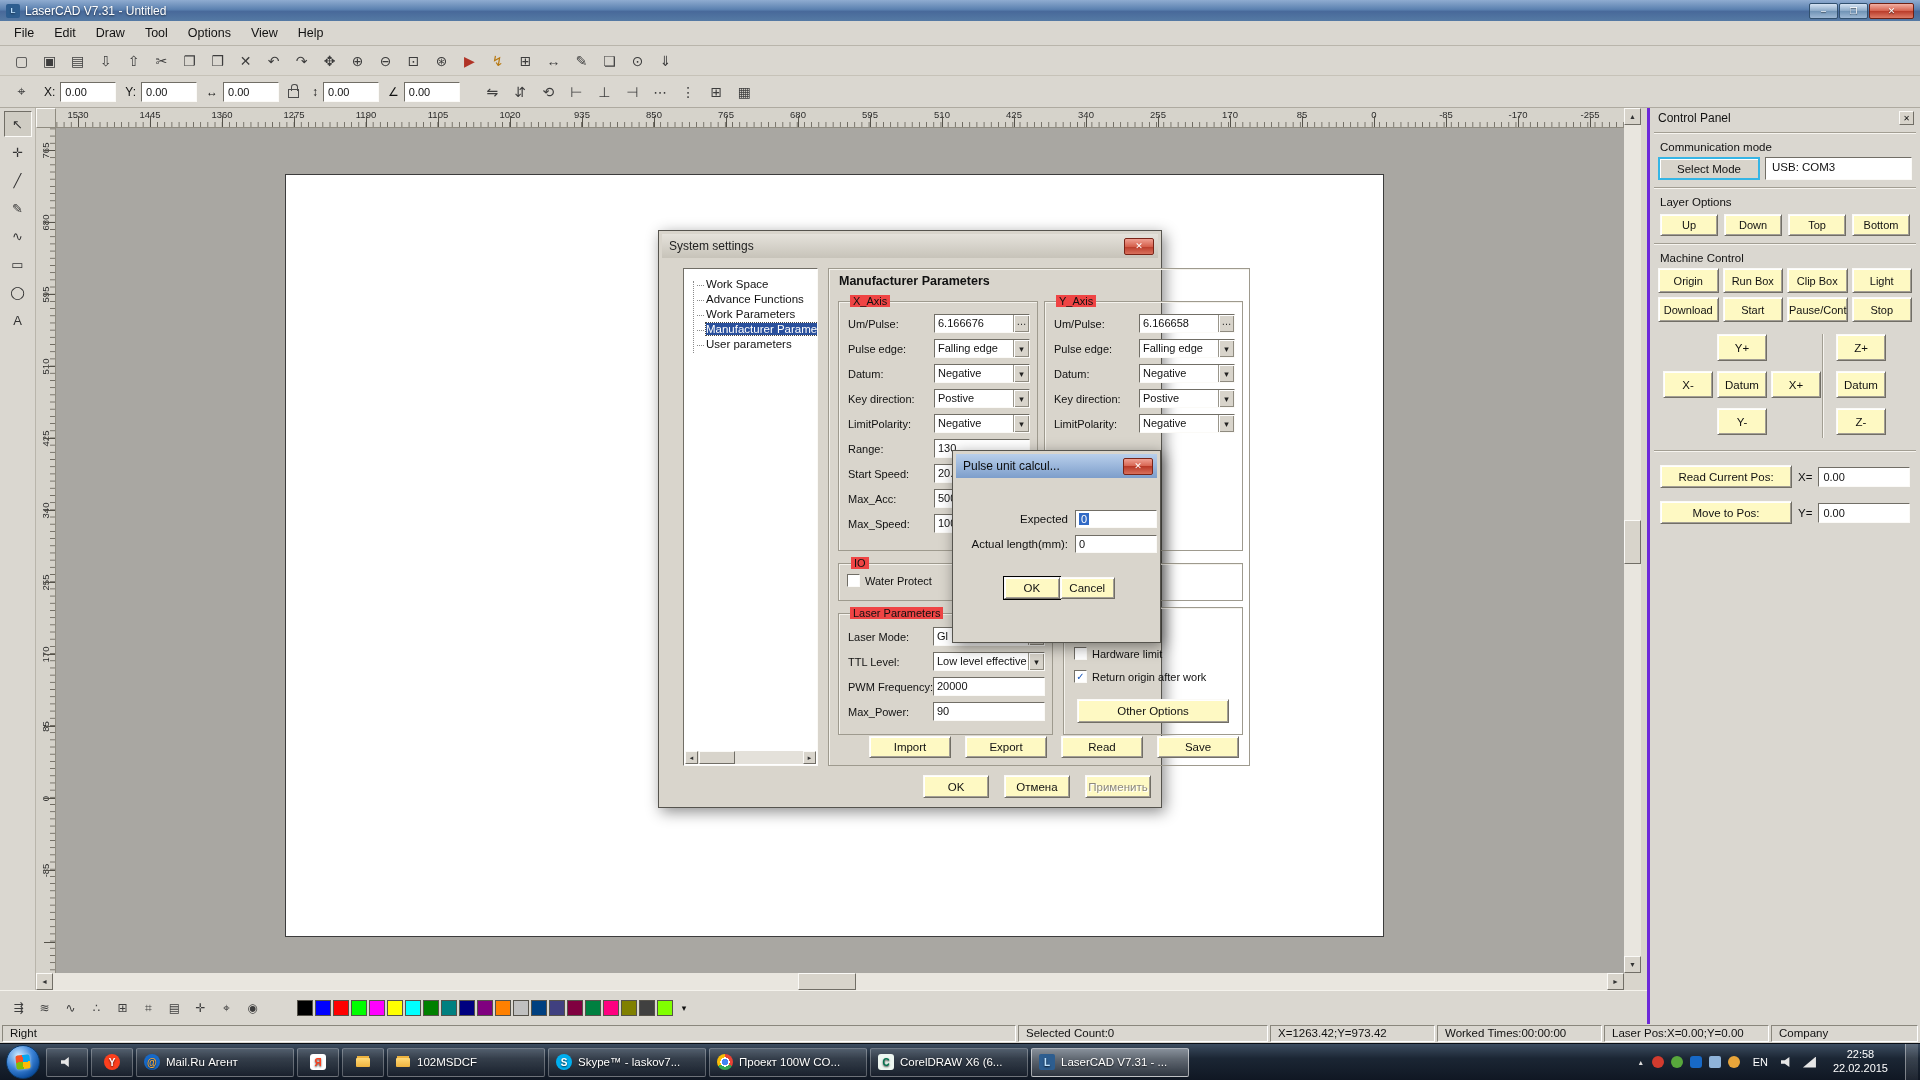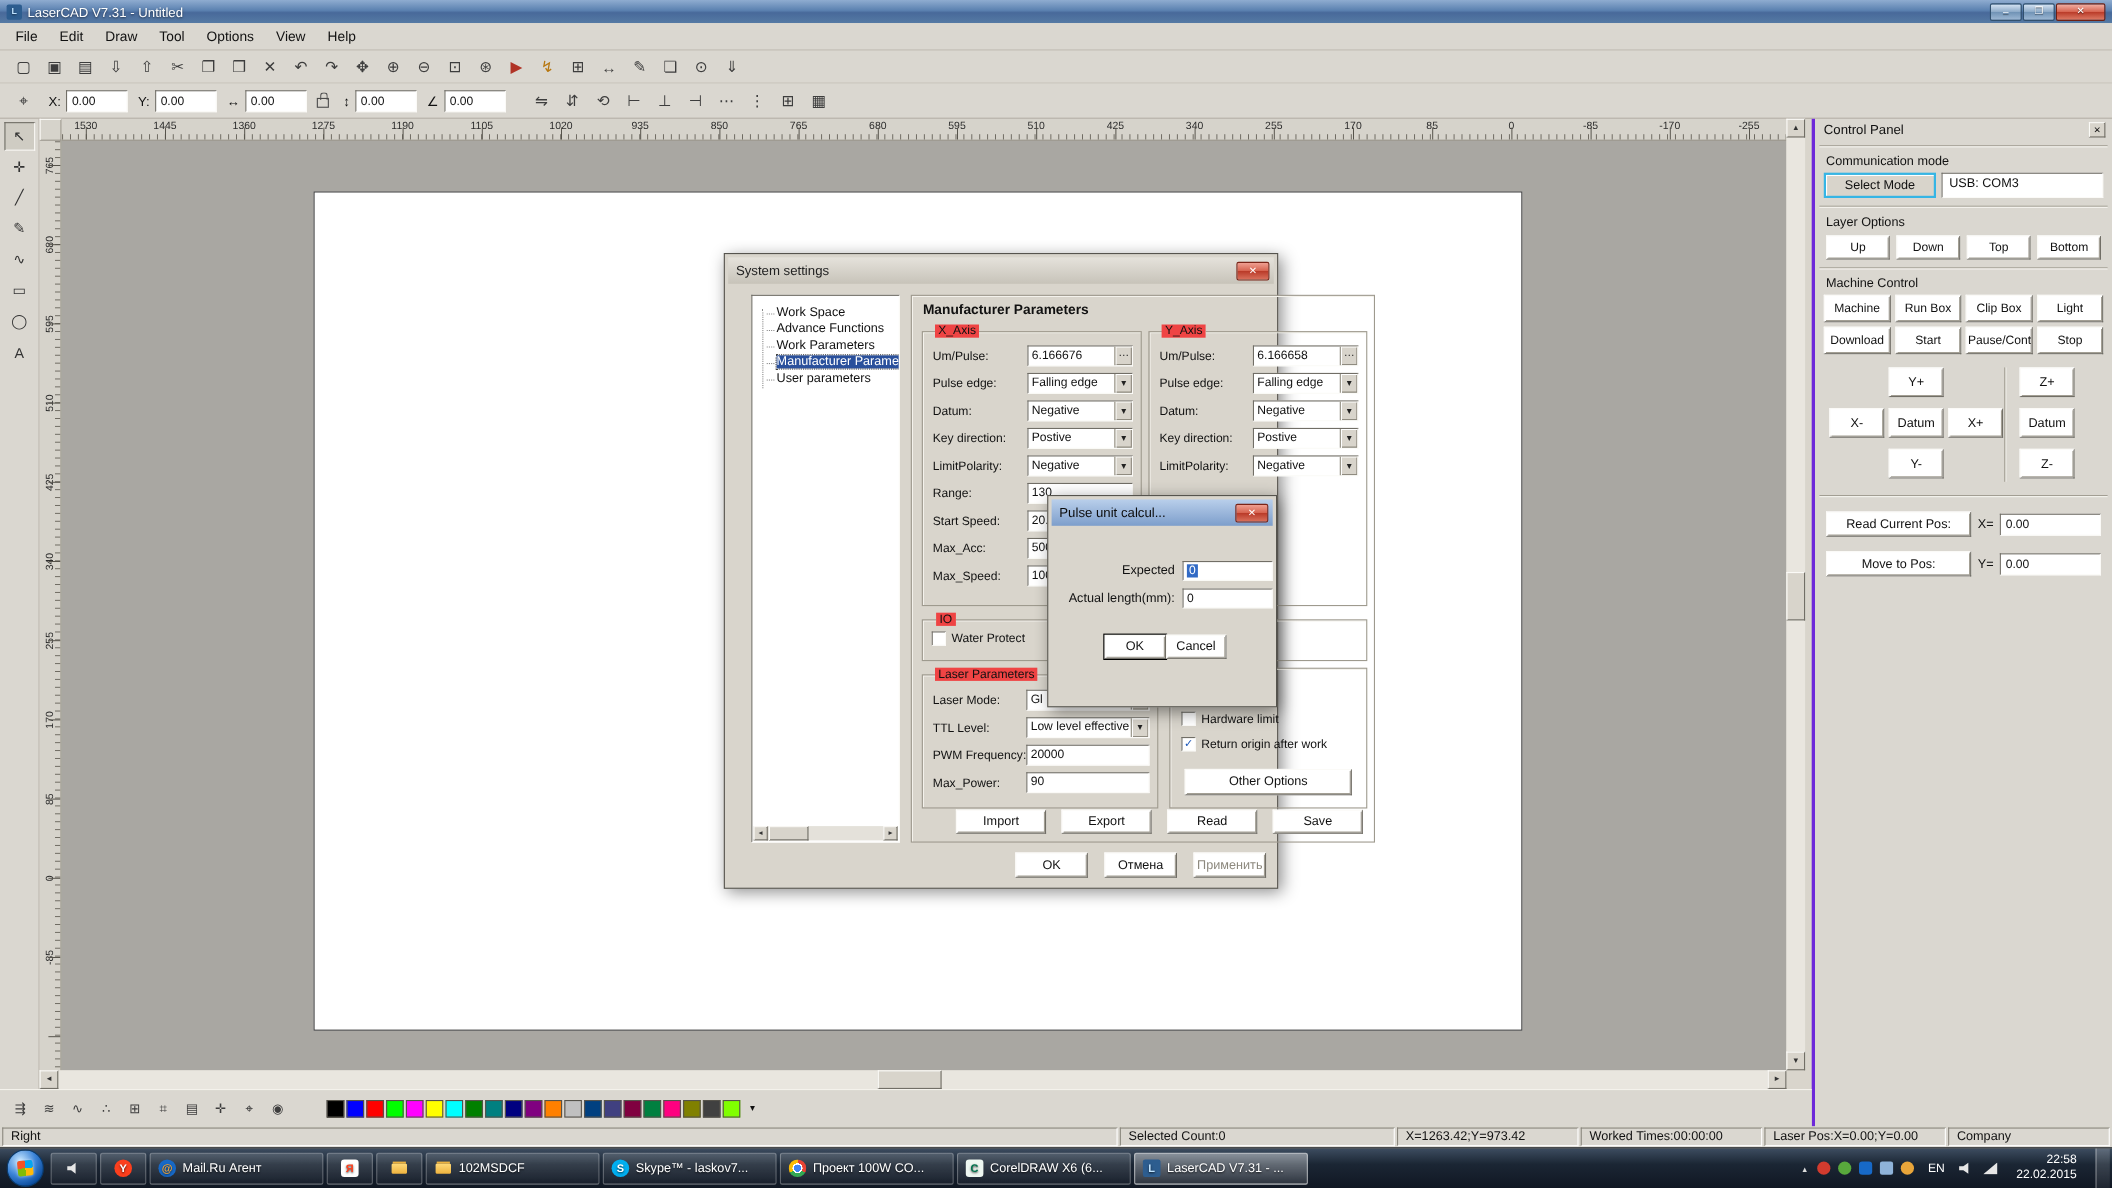--- a/index.html
+++ b/index.html
@@ -1,21 +1,21 @@
 <!DOCTYPE html>
 <html><head>
 <meta charset="utf-8">
 <style>
   *{box-sizing:border-box;margin:0;padding:0}
   html,body{width:1920px;height:1080px}
   body{position:relative;overflow:hidden;background:#d9d5cc;font-family:"Liberation Sans","DejaVu Sans",sans-serif;font-size:12px;color:#111;-webkit-font-smoothing:antialiased}
   button,input{font-family:inherit;font-size:inherit;color:inherit}
 
   
-  .b{background:#ffffff;border:1px solid;border-color:#fbfaf7 #716e66 #716e66 #fbfaf7;box-shadow:inset 1px 1px 0 #fff,inset -1px -1px 0 #a39f94;font-size:11.5px;cursor:default}
+  .b{background:#fef9c3;border:1px solid;border-color:#fbfaf7 #716e66 #716e66 #fbfaf7;box-shadow:inset 1px 1px 0 #fff,inset -1px -1px 0 #a39f94;font-size:11.5px;cursor:default}
   .inset{background:#fff;border:1px solid;border-color:#716e66 #fbfaf7 #fbfaf7 #716e66}
   .cb{width:13px;height:13px;background:#fff;border:1px solid;border-color:#716e66 #fbfaf7 #fbfaf7 #716e66;display:inline-flex;align-items:center;justify-content:center;font-size:10px;font-weight:bold;color:#1a56b8;flex:0 0 13px}
   .cb.checked::after{content:"✓"}
   .cbl{font-size:11px;white-space:nowrap}
   .gb{position:absolute;border:1px solid #9e9a8e;box-shadow:1px 1px 0 #f4f2ec inset}
   .gb legend{font-size:11px;padding:0 3px;margin-left:4px;background:#ef4444}
 
   
   #titlebar{position:absolute;left:0;top:0;width:1920px;height:21px;background:linear-gradient(#8facd0,#5b81b0 45%,#48699a 55%,#557aa4);display:flex;align-items:center;gap:5px;padding:0 6px;color:#fff;font-size:12px;text-shadow:0 1px 2px rgba(0,0,0,.55)}
   .wbtns{margin-left:auto;display:flex;gap:1px}
@@ -192,21 +192,21 @@
   .tb-ico[data-icon="folder"]::after{content:"";position:absolute;left:1px;top:4px;width:14px;height:9px;background:linear-gradient(#ffd977,#eeb33f);border-radius:1px;box-shadow:0 -3px 0 -1px #eeb33f}
   .tb-ico[data-icon="speaker"]{background:transparent}
   .tb-ico[data-icon="speaker"]::after{content:"";width:12px;height:12px;background:#e6e6e6;clip-path:polygon(0 35%,30% 35%,65% 8%,65% 92%,30% 65%,0 65%)}
   .tray{margin-left:auto;display:flex;align-items:center;gap:9px;padding-right:0}
   .chev{font-size:8px;color:#ddd}.chev::before{content:"▴"}
   .lang{font-size:11px;color:#fff;padding:2px 4px}
   .tray-icons{display:flex;gap:7px;align-items:center}
   .tray-ico{width:12px;height:12px;display:inline-block}
   .spk{width:13px;height:12px;background:#e6e6e6;clip-path:polygon(0 35%,30% 35%,65% 8%,65% 92%,30% 65%,0 65%)}
   .net{width:13px;height:11px;background:#e6e6e6;clip-path:polygon(0 100%,100% 0,100% 100%)}
-  .clock{font-size:11px;text-align:right;line-height:1.25;padding:0 8px;color:#fff}
+  .clock{font-size:11px;text-align:center;line-height:1.25;padding:0 8px;color:#fff}
   .showdesk{width:13px;height:37px;background:linear-gradient(rgba(255,255,255,.18),rgba(255,255,255,.06));border-left:1px solid rgba(255,255,255,.4)}
 </style>
 </head>
 <body>
 
 <div id="titlebar">
   <span class="tb-ico" data-icon="lasercad" style="width:14px;height:14px;flex:0 0 14px;font-size:8px"></span>
   <span>LaserCAD V7.31 - Untitled</span>
   <div class="wbtns">
     <div class="wbtn min"></div>
@@ -391,21 +391,21 @@
   <div class="cp-label">Layer Options</div>
   <div class="cp-row4">
     <button class="b">Up</button>
     <button class="b">Down</button>
     <button class="b">Top</button>
     <button class="b">Bottom</button>
   </div>
   <div class="cp-sep"></div>
   <div class="cp-label">Machine Control</div>
   <div class="mgrid">
-    <button class="b">Machine</button>
+    <button class="b">Origin</button>
     <button class="b">Run Box</button>
     <button class="b">Clip Box</button>
     <button class="b">Light</button>
   </div>
   <div class="mgrid">
     <button class="b">Download</button>
     <button class="b">Start</button>
     <button class="b">Pause/Continue</button>
     <button class="b">Stop</button>
   </div>

